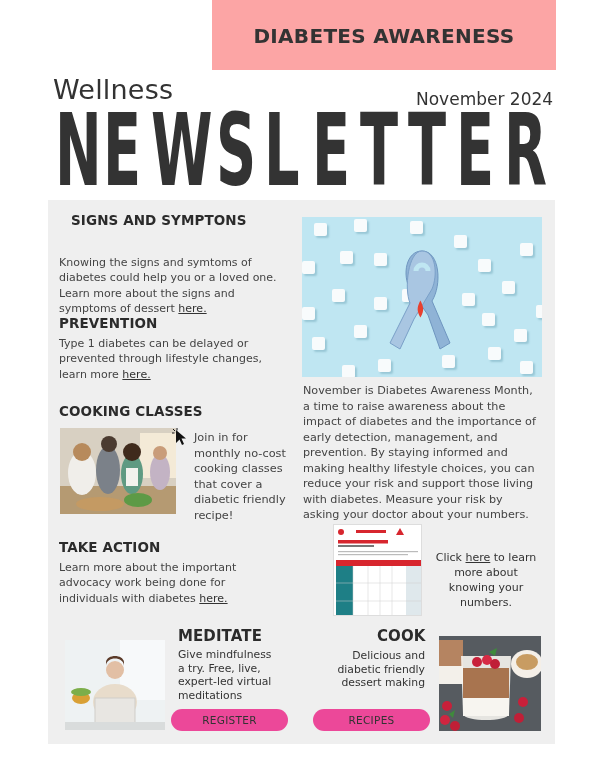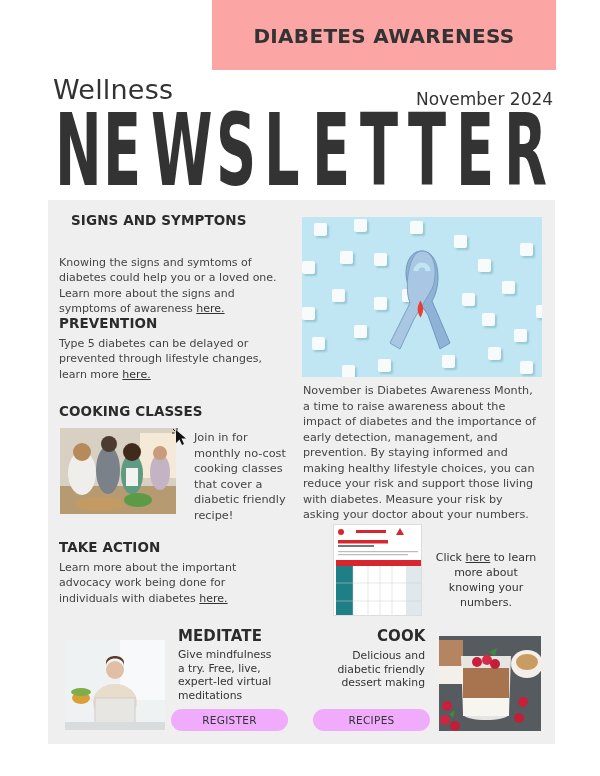--- a/index.html
+++ b/index.html
@@ -72,21 +72,21 @@
   .med-img {
     left: 65px; top: 640px; width: 100px; height: 90px;
     background: linear-gradient(180deg, #f4f6f7 0%, #e9eef0 60%, #dfe3e4 100%);
   }
   .dessert-img {
     left: 439px; top: 636px; width: 102px; height: 95px;
     background: #4f5358;
   }
 
   .pill-btn {
-    position: absolute; height: 22px; background: #f0abfc; border-radius: 11px;
+    position: absolute; height: 22px; background: #ec4899; border-radius: 11px;
     display: flex; align-items: center; justify-content: center;
     font-size: 10.5px; color: #333; letter-spacing: 0.3px; cursor: pointer;
   }
 
   .cursor-icon { position: absolute; left: 172px; top: 428px; width: 18px; height: 18px; }
 </style>
 </head>
 <body>
 
 <div class="topband">
@@ -109,26 +109,26 @@
   <span>R</span>
 </div>
 
 <div class="panel"></div>
 
 <div class="sec-title" style="left:59px; top:212px;margin-left:12px;">SIGNS AND SYMPTONS</div>
 <div class="sec-body" style="left:59px; top:234px; width:230px;margin-top:21px;">
   <div>Knowing the signs and symtoms of</div>
   <div>diabetes could help you or a loved one.</div>
   <div>Learn more about the signs and</div>
-  <div><span>symptoms of awareness </span><span class="link">here.</span></div>
+  <div><span>symptoms of dessert </span><span class="link">here.</span></div>
 </div>
 
 <div class="sec-title" style="left:59px; top:315px;">PREVENTION</div>
 <div class="sec-body" style="left:59px; top:336px; width:230px;">
-  <div>Type 5 diabetes can be delayed or</div>
+  <div>Type 1 diabetes can be delayed or</div>
   <div>prevented through lifestyle changes,</div>
   <div><span>learn more </span><span class="link">here.</span></div>
 </div>
 
 <div class="sec-title" style="left:59px; top:403px;">COOKING CLASSES</div>
 <div class="img cook-img">
   <svg width="116" height="86" viewBox="0 0 116 86">
     <rect x="0" y="0" width="116" height="86" fill="#d8d0c2"></rect>
     <rect x="80" y="5" width="36" height="45" fill="#f4ead7"></rect>
     <rect x="0" y="58" width="116" height="28" fill="#b59a72"></rect>

